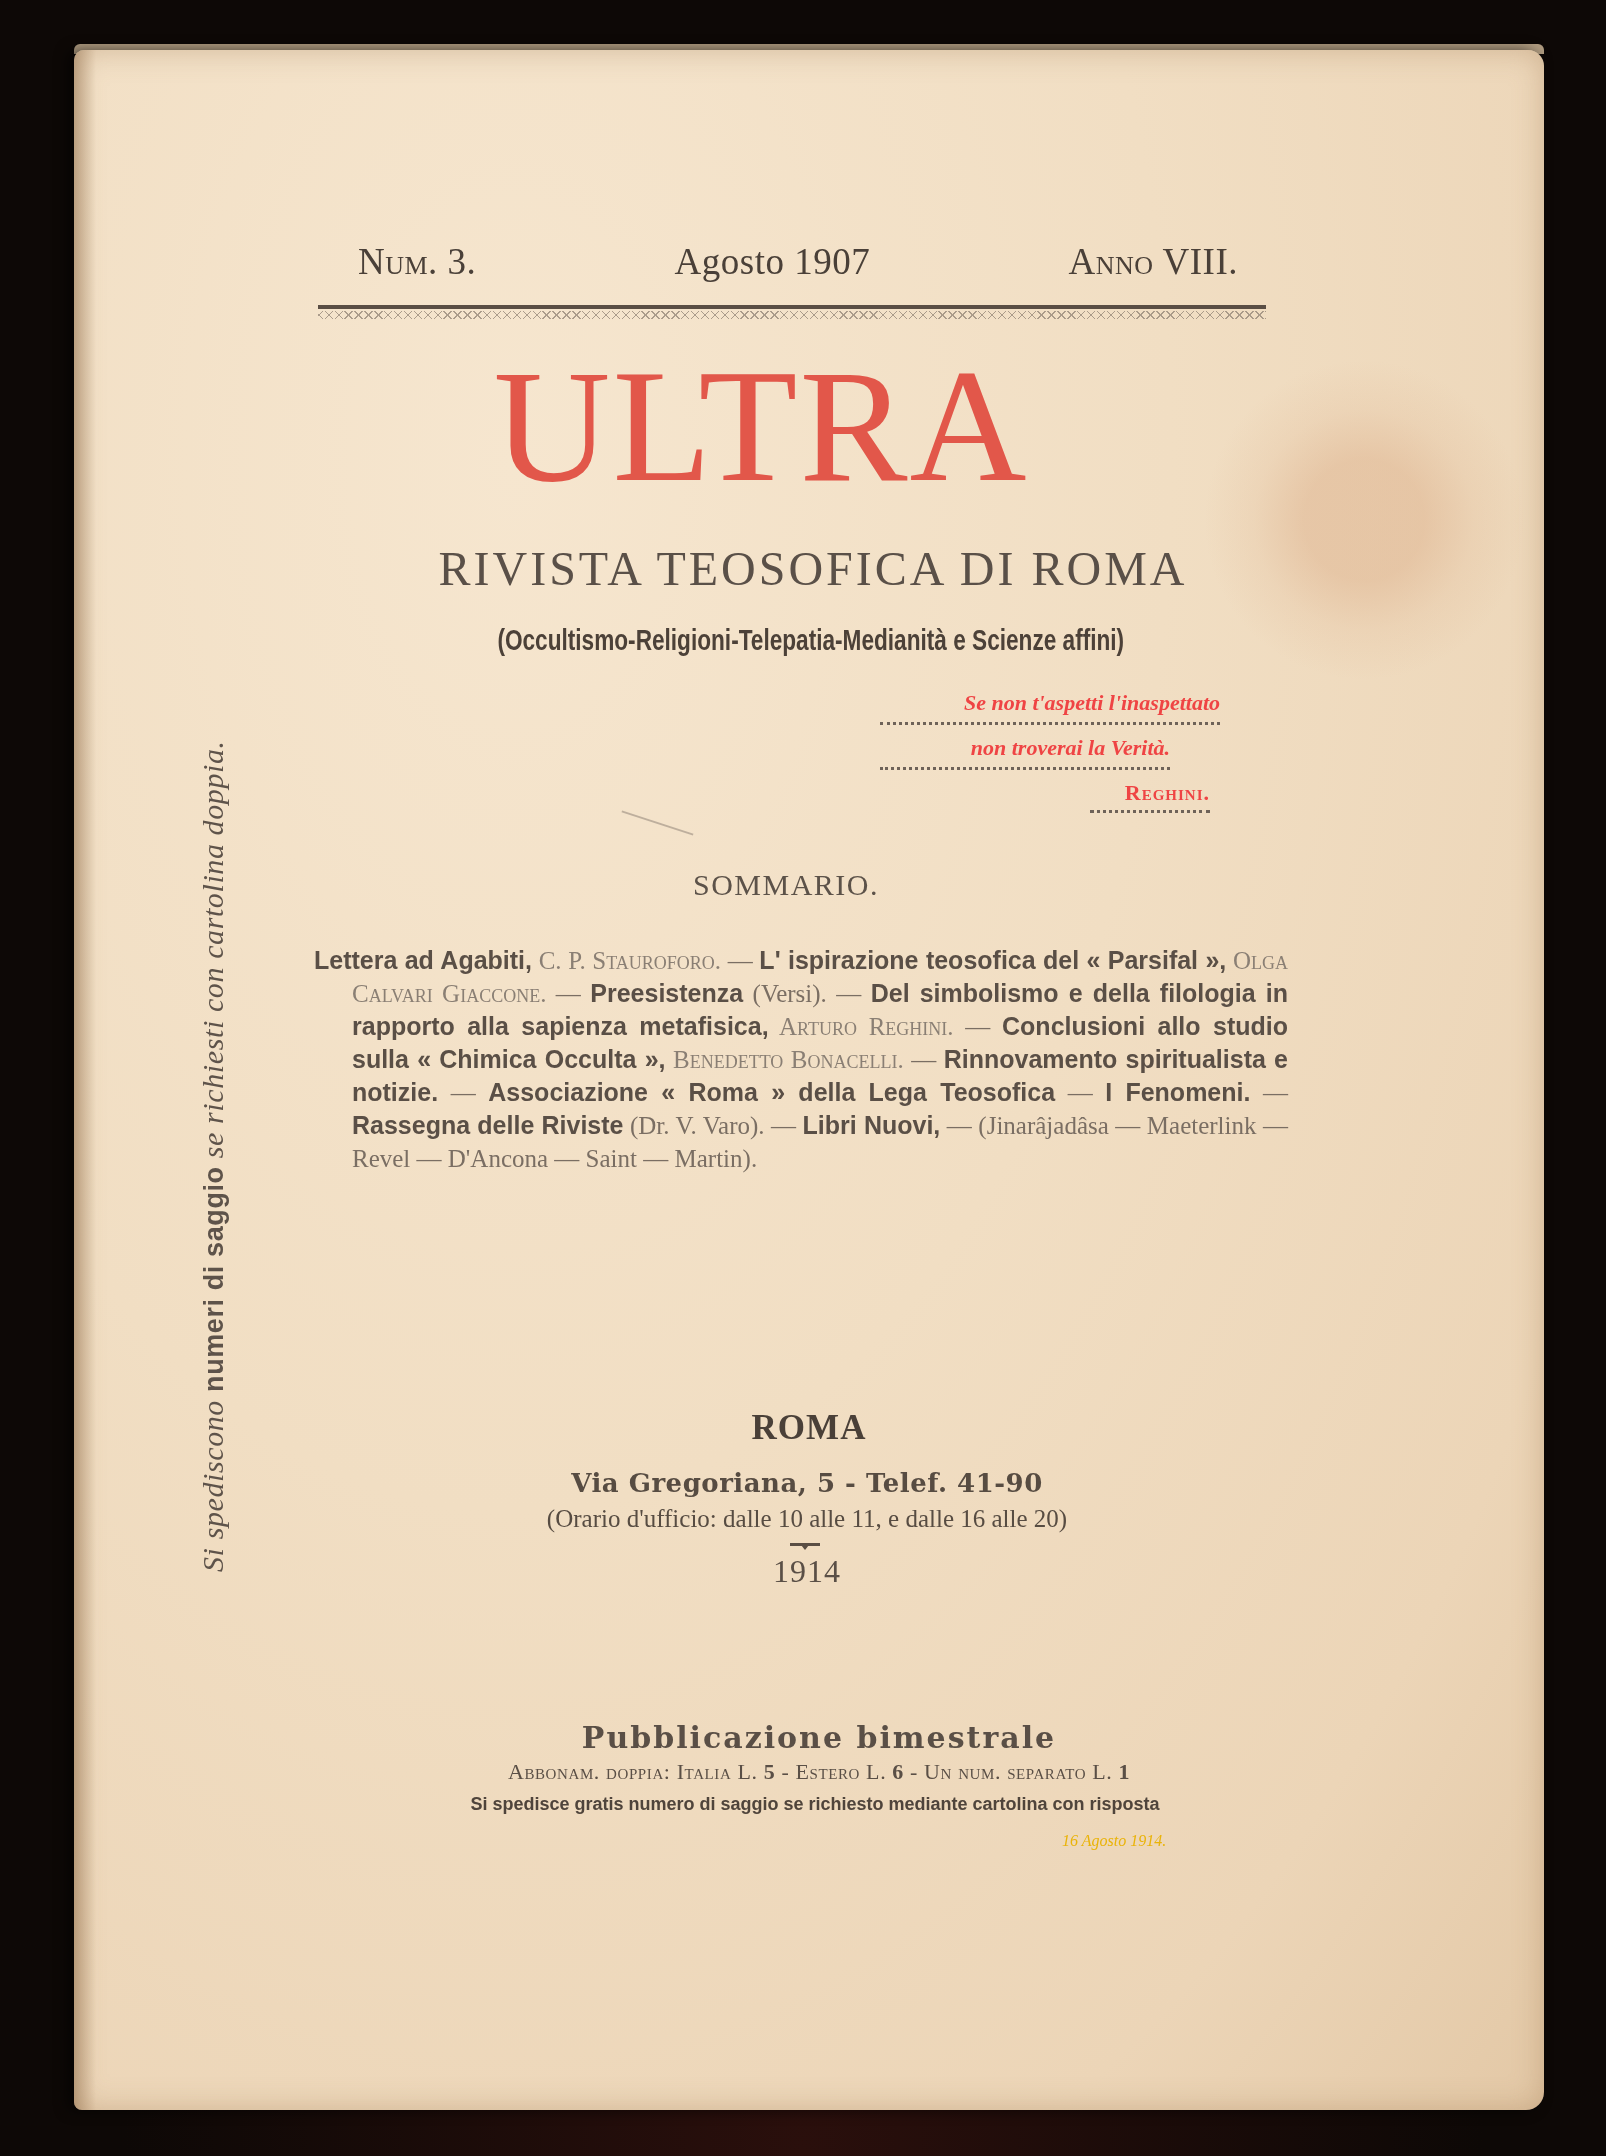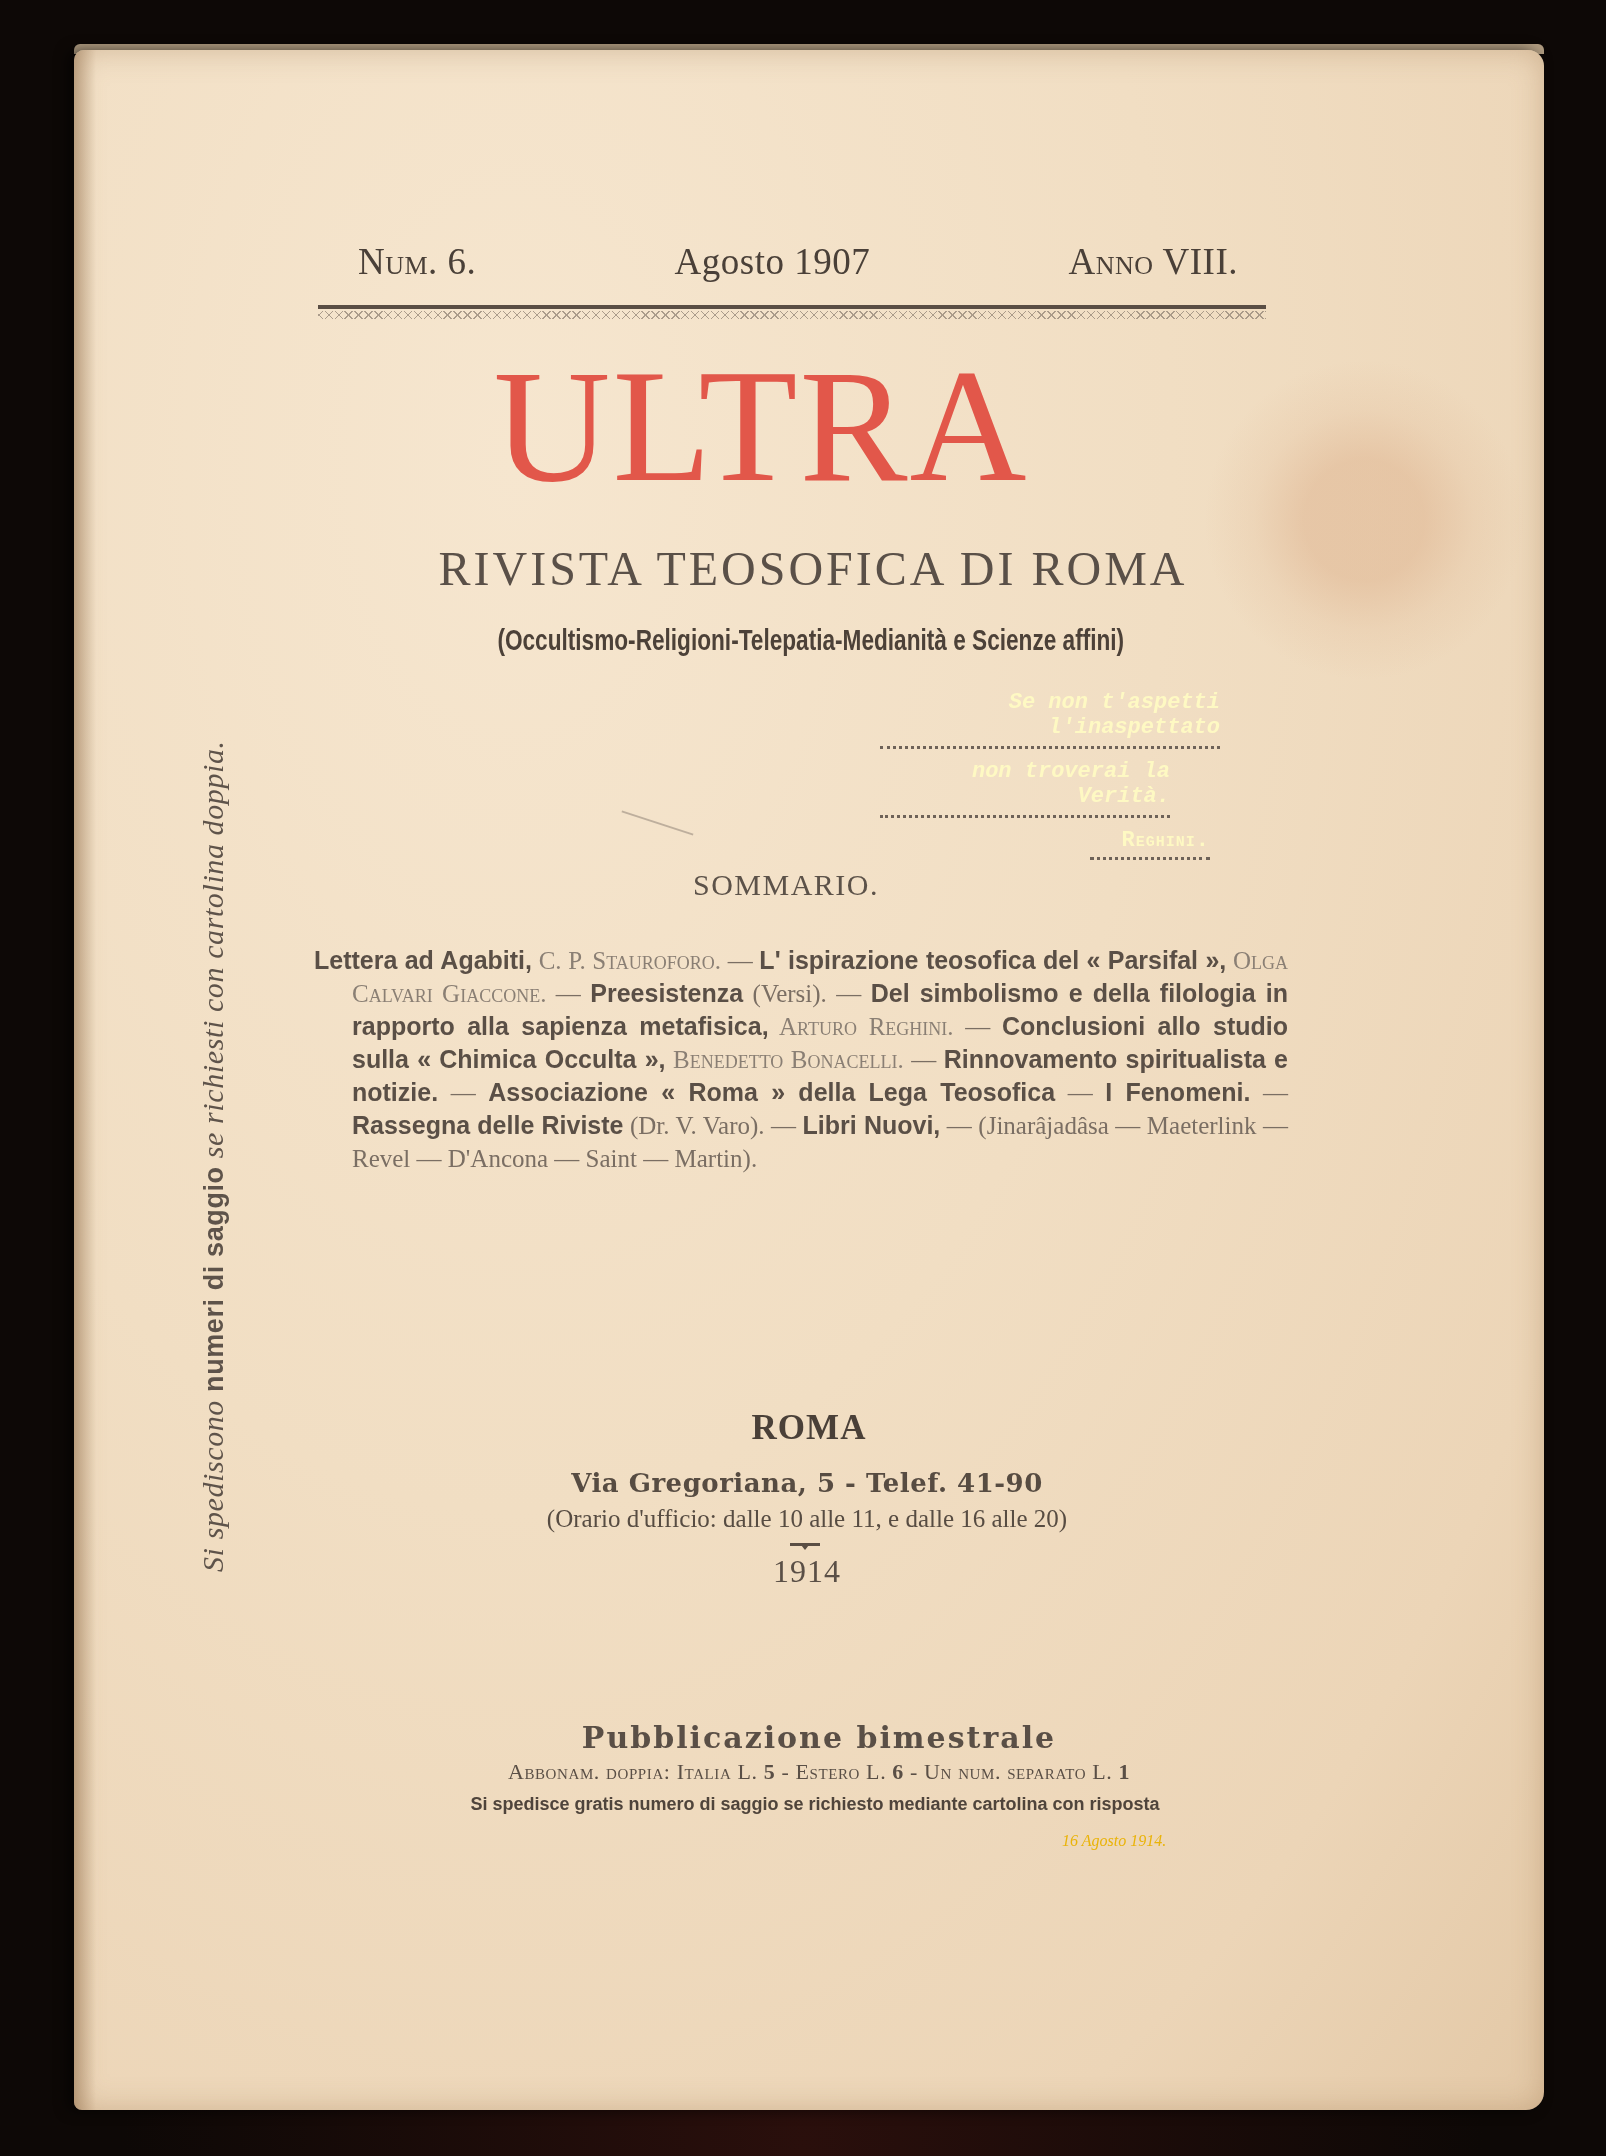--- a/index.html
+++ b/index.html
@@ -62,22 +62,22 @@
     }
     .topics {
       position: absolute; left: 0; top: 626px; width: 1606px; text-align: center;
       margin-left: 8px;
       color: #4c4138; font-size: 29px; font-weight: bold; line-height: 1;
       font-family: "Liberation Sans", "DejaVu Sans", sans-serif;
       transform: scaleX(0.78); transform-origin: 802px 0;
     }
     .epigraph {
       position: absolute; left: 880px; top: 688px; width: 330px;
-      color: #fef9c3; font-style: italic; font-size: 22px; text-align: right;
-      font-family: Liberation Mono, monospace; font-weight: bold;
+      color: #ef4444; font-style: italic; font-size: 22px; text-align: right;
+      font-family: Liberation Serif, serif; font-weight: bold;
     }
     .epigraph .line { display: block; padding: 2px 0 6px 0; border-bottom: 3px dotted #6e6258; }
     .epigraph .line + .line { margin-top: 8px; width: 290px; margin-left: auto; margin-right: 60px; }
     .epigraph .line1 { width: 340px; margin-left: auto; text-align: right; }
     .epigraph .author {
       display: block; margin-top: 10px; font-style: normal; font-variant: small-caps;
       font-size: 22px; letter-spacing: 1px; width: 120px; margin-left: auto;
       border-bottom: 3px dotted #6e6258; padding-bottom: 4px;
     }
     .crease {
@@ -161,21 +161,21 @@
 <div class="scan-bg"></div>
 <div class="page-edge-top"></div>
 
 <div class="page"></div>
 
 <div class="spine-note">
   <span>Si spediscono </span><span class="b">numeri di saggio</span><span> se richiesti con cartolina doppia.</span>
 </div>
 
 <div class="header-row">
-  <span class="sc">Num. 6.</span>
+  <span class="sc">Num. 3.</span>
   <span>Agosto 1907</span>
   <span class="sc">Anno VIII.</span>
 </div>
 <div class="rule-top"></div>
 <div class="rule-wave"></div>
 
 <div class="title">ULTRA</div>
 <div class="subtitle">RIVISTA TEOSOFICA DI ROMA</div>
 <div class="topics">(Occultismo-Religioni-Telepatia-Medianità e Scienze affini)</div>
 

